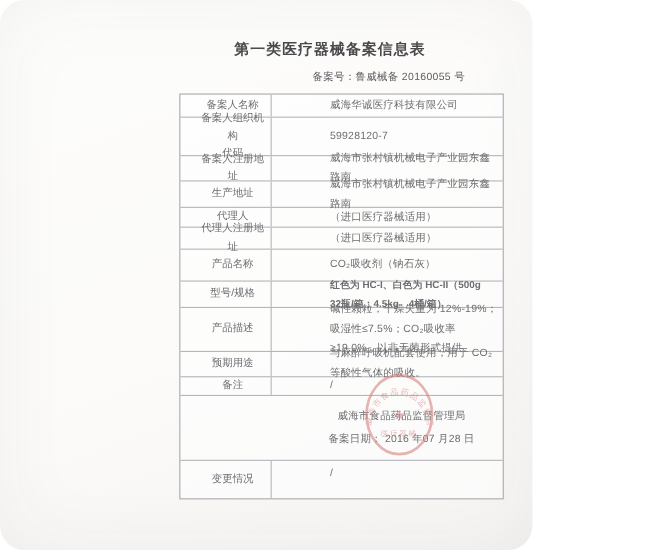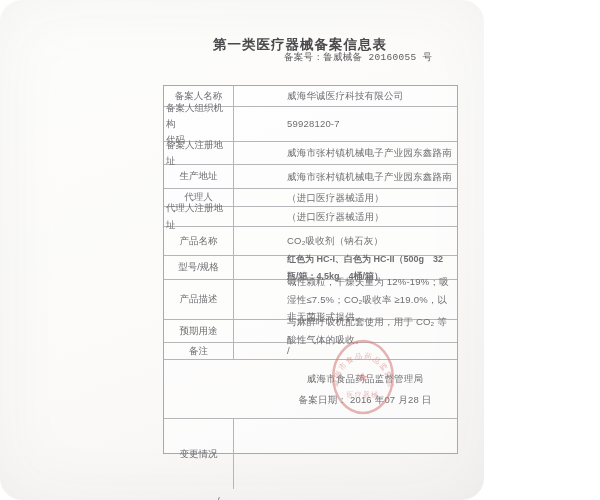--- a/index.html
+++ b/index.html
@@ -13,37 +13,37 @@
     background:linear-gradient(160deg,#fdfdfc 0%,#fbfaf9 60%,#f5f4f2 100%);
     box-shadow:inset 0 0 70px rgba(60,60,60,0.05);
     border-radius:22px;
   }
   .doc-title{
     position:absolute;top:36px;left:0;width:600px;
     text-align:center;font-size:13.5px;font-weight:700;
     color:#4a4a4c;letter-spacing:1px;
   }
   .record-no{
-    position:absolute;top:51px;left:284px;
-    font-size:9.5px;color:#5d5d60;letter-spacing:0.3px;font-family:Liberation Mono, monospace;
+    position:absolute;top:64px;left:284px;
+    font-size:9.5px;color:#5d5d60;letter-spacing:0.3px;
   }
   .reg-table{
     position:absolute;left:163px;top:85px;width:293px;
     border:1px solid #a8a8ae;
     background:rgba(255,255,255,0.55);
     font-size:9.5px;color:#6e6e72;
   }
   .trow{display:flex;border-bottom:1px solid #b5b5ba;}
-  .trow:last-child{border-bottom:none;flex-direction:column;}
+  .trow:last-child{border-bottom:none;}
   .cell-label{
     width:70px;flex:0 0 70px;
     border-right:1px solid #b5b5ba;
     display:flex;align-items:center;justify-content:center;
-    text-align:left;white-space:pre-line;line-height:1.7;
-    padding:2px 2px;box-sizing:border-box;
+    text-align:center;white-space:pre-line;line-height:1.7;
+    padding:2px 2px;box-sizing:border-box;margin-left:13px;
   }
   .cell-value{
     flex:1;display:flex;align-items:center;
     padding:2px 4px 2px 8px;box-sizing:border-box;
     line-height:1.85;letter-spacing:0.2px;margin-left:45px;
   }
   .cell-value.tight{font-size:9px;letter-spacing:0;font-weight:bold;}
   .cell-value.top{align-items:flex-start;padding-top:3px;}
   .cell-value.filing{
     flex-direction:column;align-items:center;justify-content:center;

